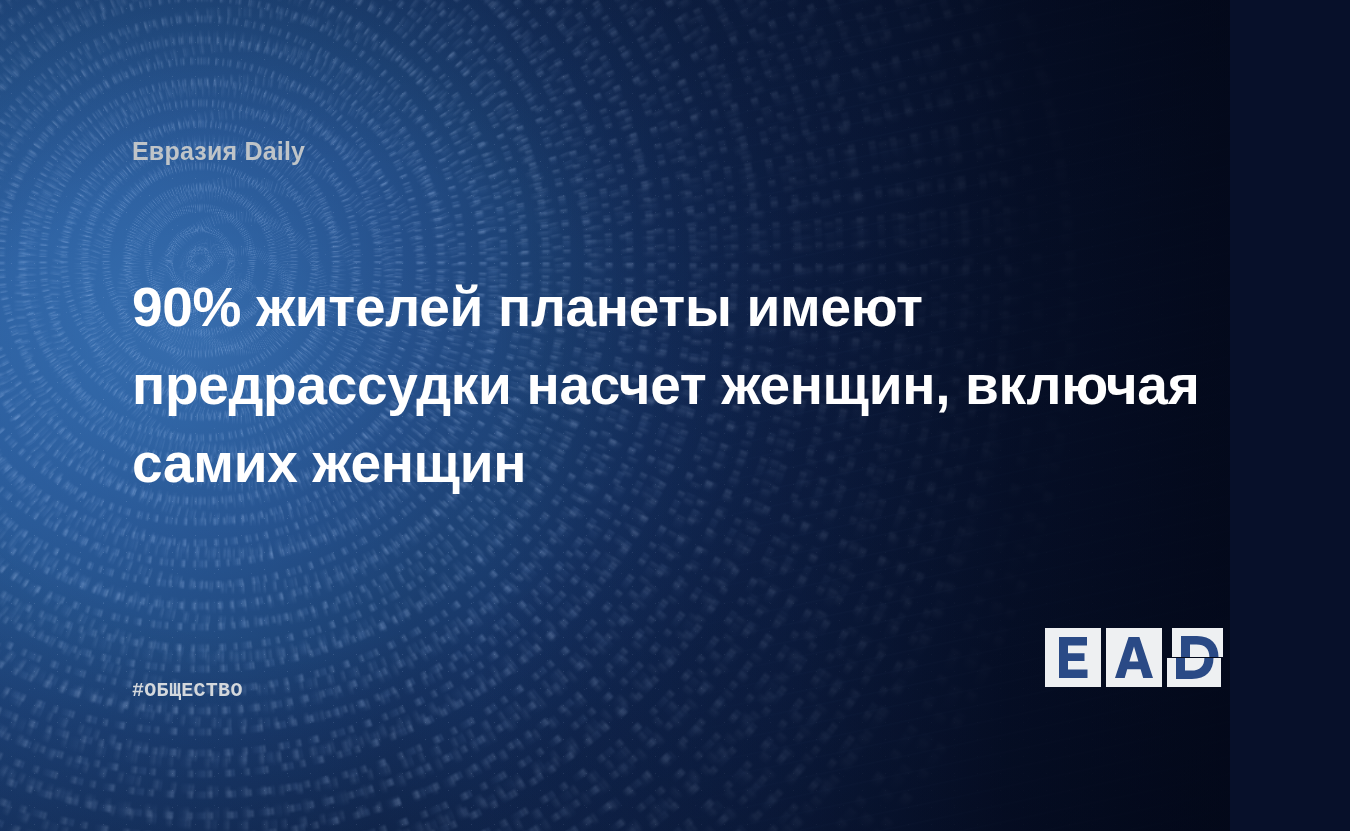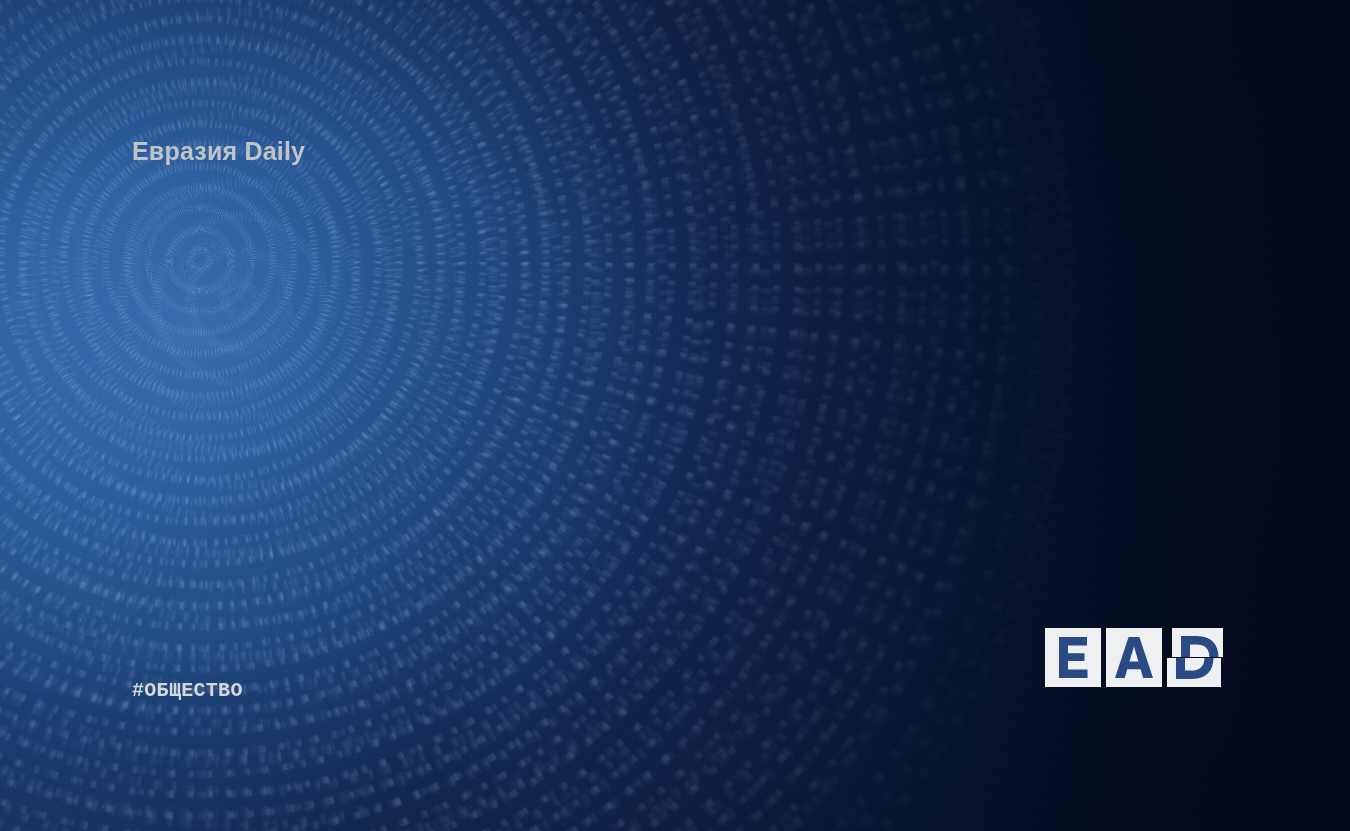--- a/index.html
+++ b/index.html
@@ -5,21 +5,21 @@
 <style>
   html, body {
     margin: 0;
     padding: 0;
     background: #07102a;
   }
   * { box-sizing: border-box; }
 
   .card {
     position: relative;
-    width: 1350px;
+    width: 1230px;
     height: 831px;
     overflow: hidden;
     background: #0d2050;
     font-family: "Liberation Sans", "DejaVu Sans", sans-serif;
   }
 
   
   .bg-base {
     position: absolute;
     inset: 0;
@@ -208,20 +208,21 @@
   <div class="trails t3"></div>
   <div class="streaks-right"></div>
   <div class="speckle"></div>
   <div class="bg-dark-right"></div>
   <div class="bg-vignette"></div>
 
   <div class="content">
 
     <div class="brand">Евразия Daily</div>
 
+    <h1 class="headline">90% жителей планеты имеют предрассудки насчет женщин, включая самих женщин</h1>
 
     <div class="tag">#ОБЩЕСТВО</div>
 
     <div class="logo">
 
       <div class="tile">
         <svg viewBox="0 0 56 59" aria-hidden="true">
           <path d="M14 9 H42 V17.5 H23 V25.2 H39.5 V33 H23 V41.5 H42.5 V50 H14 Z" fill="#2a4a86"></path>
         </svg>
       </div>

